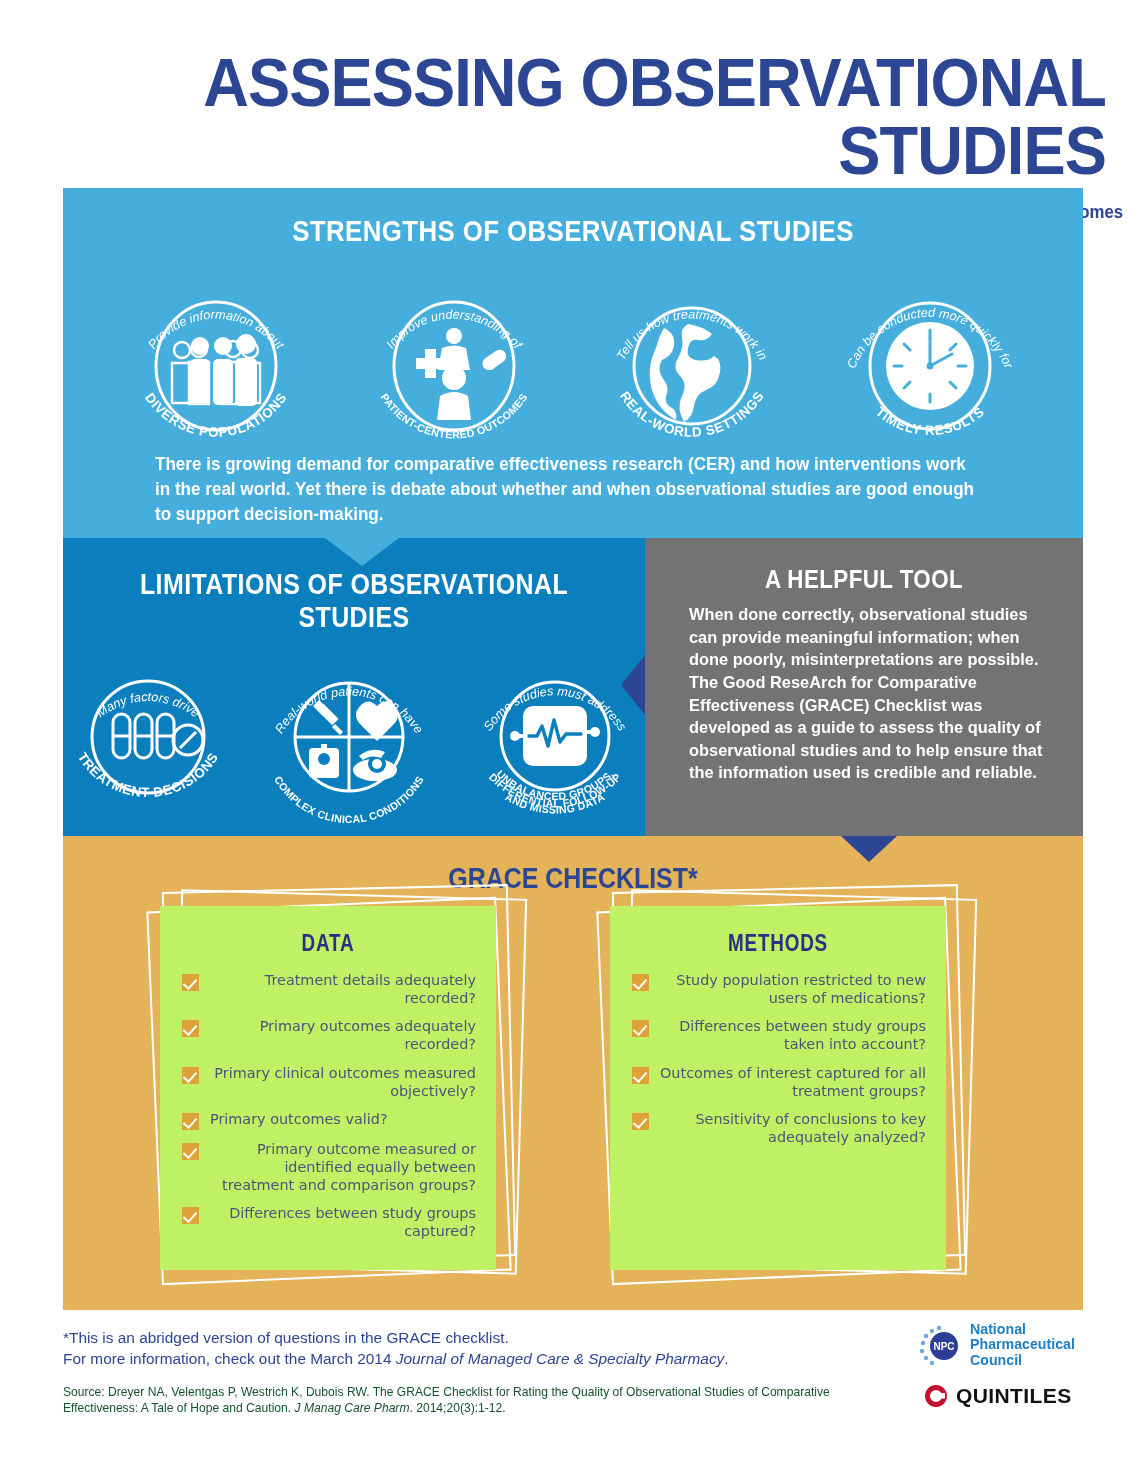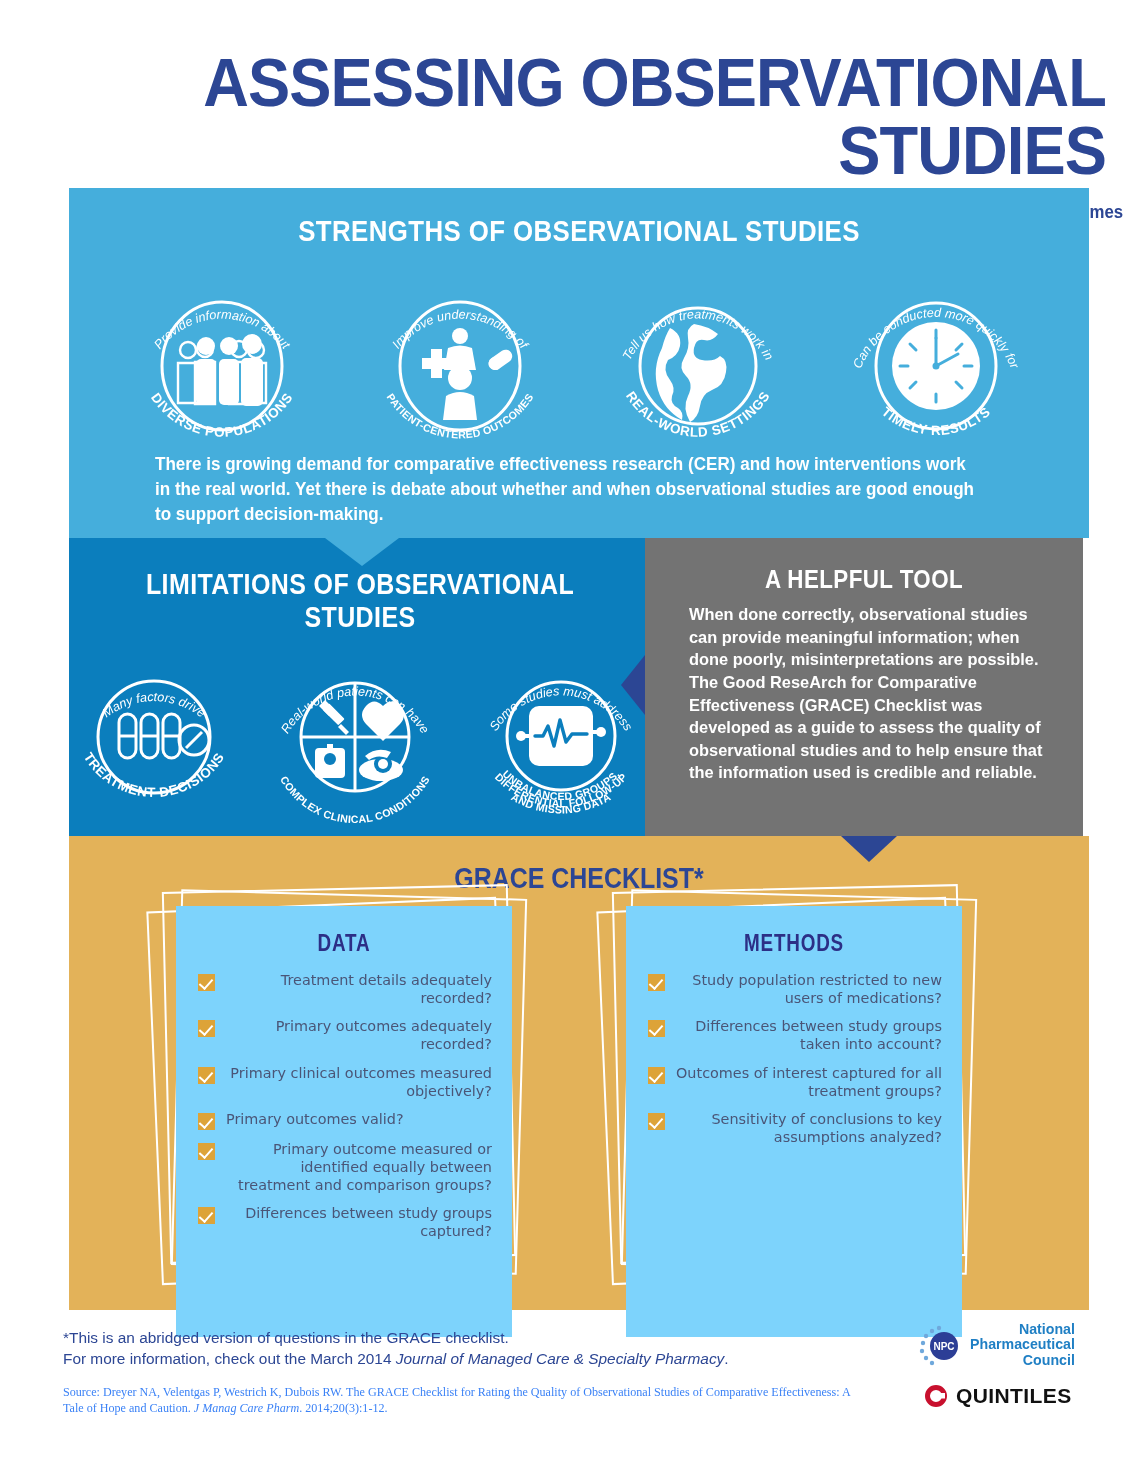--- a/index.html
+++ b/index.html
@@ -18,21 +18,21 @@
     color: #2C4694; line-height: 1;
     transform: scaleX(0.93); transform-origin: center;
     font-family: "Liberation Sans", sans-serif;
   }
   #subtitle {
     margin-top: 18px; font-size: 17.5px; font-weight: 600; color: #2C4694;
     transform: scaleX(0.96); transform-origin: center;
   }
 
   
-  .panel { position: absolute; left: 69px; width: 1020px; }
+  .panel { position: absolute; left: 63px; width: 1020px; }
 
   #strengths-panel { top: 188px; height: 350px; background: #45AEDC; }
   #arrow-light {
     position: absolute; left: 325px; top: 538px; width: 0; height: 0;
     border-left: 37px solid transparent; border-right: 37px solid transparent;
     border-top: 28px solid #45AEDC; z-index: 5;
   }
   #limits-panel { top: 538px; height: 298px; background: #0B7EBD; width: 582px; }
   #tool-panel { position:absolute; left: 645px; top: 538px; width: 438px; height: 298px; background: #737373; }
   #tool-notch {
@@ -88,22 +88,22 @@
   .card-wrap { position: absolute; top: 900px; width: 360px; height: 378px; }
   #card-data { left: 158px; }
   #card-methods { left: 608px; }
   .paper {
     position: absolute; border: 2px solid #ffffff; background: transparent;
   }
   .p1 { left: 8px;  top: -12px; width: 346px; height: 372px; transform: rotate(-1.3deg); }
   .p2 { left: 18px; top: -6px;  width: 346px; height: 376px; transform: rotate(1.6deg); }
   .p3 { left: -4px; top: 4px;   width: 350px; height: 374px; transform: rotate(-2.4deg); }
   .card-front {
-    position: absolute; left: 18px; top: 6px; width: 336px; height: 431px;
-    background: #7dd3fc;
+    position: absolute; left: 2px; top: 6px; width: 336px; height: 364px;
+    background: #bef264;
   }
   .card-title {
     text-align: center; padding-top: 24px; font-size: 23px; font-weight: 700;
     color: #2C2F86; letter-spacing: 1px;
     transform: scaleX(0.82); transform-origin: center;
   }
   .check-list { padding: 14px 20px 0 22px; text-align: right; }
   .check-item { display: flex; margin-bottom: 10px; }
   .check-box {
     flex: 0 0 auto; width: 17px; height: 17px; background: #DDA338;
@@ -117,29 +117,29 @@
   .check-text {
     font-size: 14.4px; line-height: 1.26; color: #4A5577;
     font-family: "DejaVu Sans", sans-serif;
   }
 
   
   #footer { position: absolute; left: 63px; top: 1328px; width: 800px; }
   .foot-note { font-size: 15.4px; color: #2C4694; line-height: 1.35; font-weight: 400; }
   .foot-note .ital { font-style: italic; }
   #source-note {
-    margin-top: 14px; font-size: 12.1px; color: #3b82f6; line-height: 1.34;
-    font-family: Liberation Serif, serif;
+    margin-top: 14px; font-size: 12.1px; color: #14532d; line-height: 1.34;
+    font-family: Liberation Sans, sans-serif;
   }
   #source-note .ital { font-style: italic; }
 
   
   #logos { position: absolute; right: 58px; top: 1322px; width: 170px; }
   #npc-logo { display: flex; align-items: center; }
-  #npc-text { margin-left: 6px; color: #1F7FC4; font-weight: 700; font-size: 14.2px; line-height: 1.06; text-align: right; }
+  #npc-text { margin-left: 6px; color: #1F7FC4; font-weight: 700; font-size: 14.2px; line-height: 1.06; }
   #quintiles-logo { display: flex; align-items: flex-start; margin-top: 16px; margin-left: 6px; }
   #quintiles-text { margin-left: 8px; font-size: 21px; font-weight: 700; color: #111111; letter-spacing: 0.4px; }
 </style>
 </head>
 <body>
 
 <div id="title-block">
   <div id="main-title">ASSESSING OBSERVATIONAL STUDIES</div>
   <div id="subtitle">Observational studies follow patients over time and can evaluate the effect of interventions on health outcomes</div>
 </div>
@@ -429,21 +429,21 @@
       <div class="check-item">
         <span class="check-box"></span>
         <span class="check-text">Differences between study groups taken into account?</span>
       </div>
       <div class="check-item">
         <span class="check-box"></span>
         <span class="check-text">Outcomes of interest captured for all treatment groups?</span>
       </div>
       <div class="check-item">
         <span class="check-box"></span>
-        <span class="check-text">Sensitivity of conclusions to key assumptions analyzed?</span>
+        <span class="check-text">Sensitivity of conclusions to key adequately analyzed?</span>
       </div>
     </div>
   </div>
 </div>
 
 <div id="footer">
   <div class="foot-note">*This is an abridged version of questions in the GRACE checklist.</div>
   <div class="foot-note"><span>For more information, check out the March 2014 </span><span class="ital">Journal of Managed Care &amp; Specialty Pharmacy</span><span>.</span></div>
   <div id="source-note"><span>Source: Dreyer NA, Velentgas P, Westrich K, Dubois RW. The GRACE Checklist for Rating the Quality of Observational Studies of Comparative Effectiveness: A Tale of Hope and Caution.  </span><span class="ital">J Manag Care Pharm</span><span>. 2014;20(3):1-12.</span></div>
 </div>

